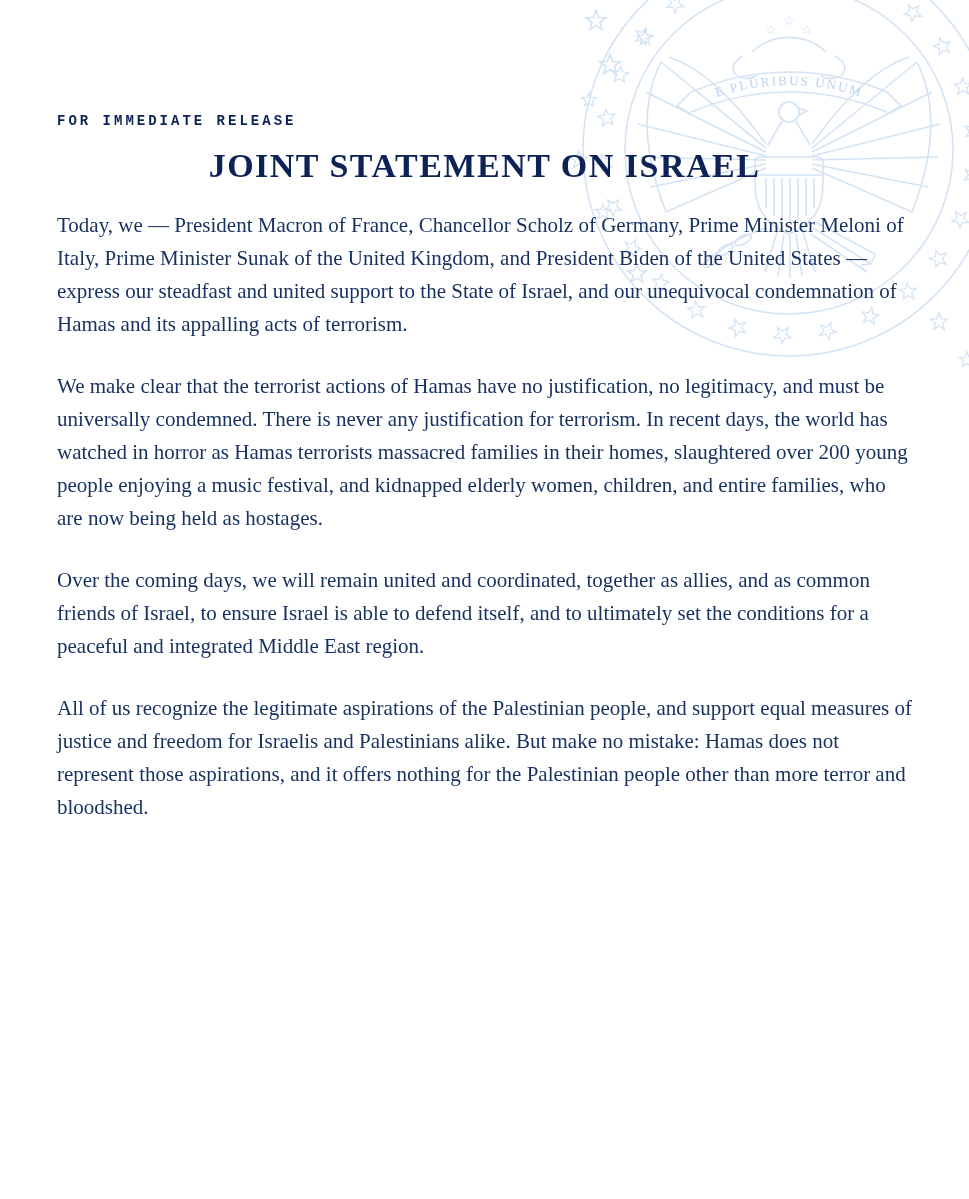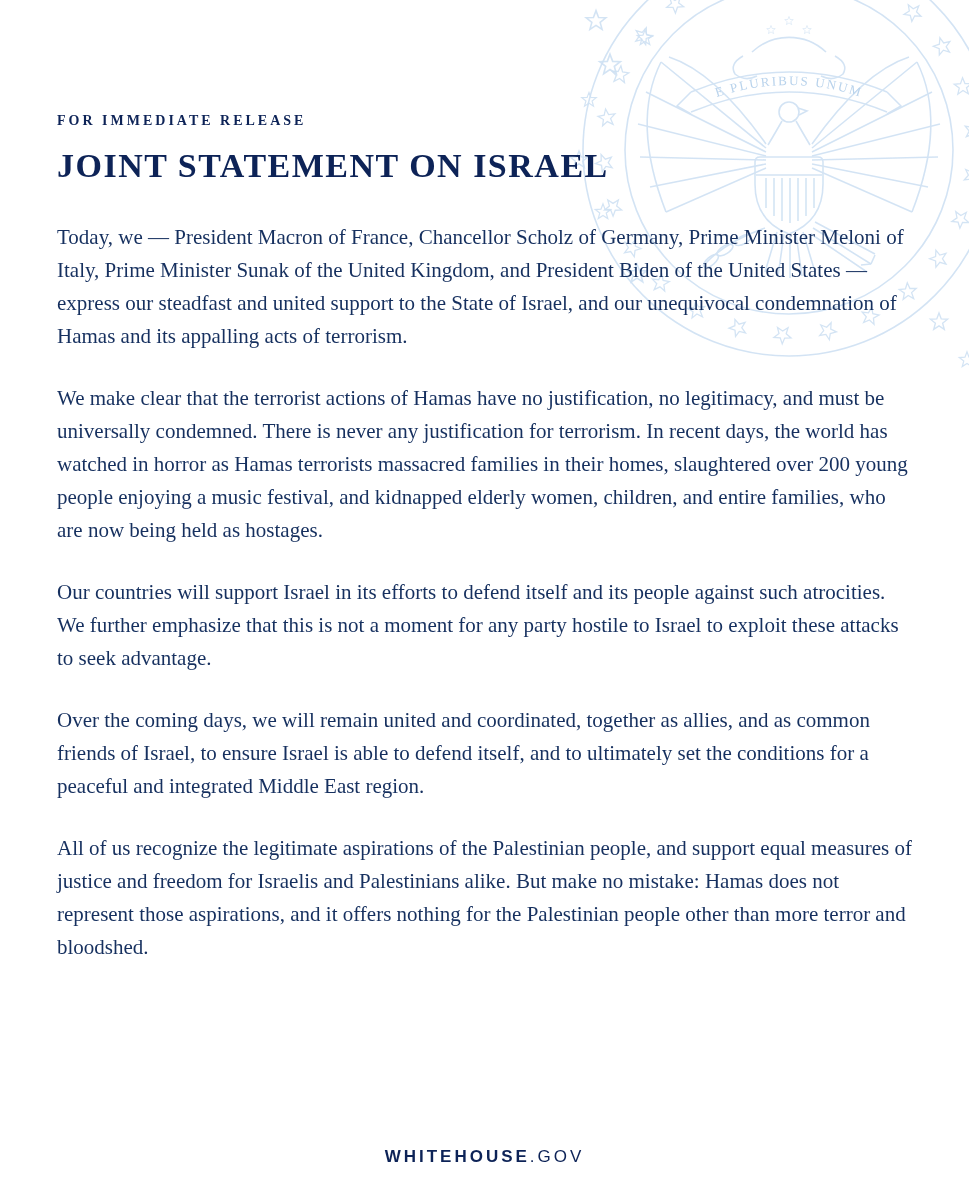--- a/index.html
+++ b/index.html
@@ -21,43 +21,44 @@
     right: -110px;
     pointer-events: none;
   }
   .content {
     position: absolute;
     left: 57px;
     right: 57px;
     top: 113px;
   }
   .kicker {
-    font-family: Liberation Serif, serif;
+    font-family: Liberation Mono, monospace;
     font-weight: bold;
     font-size: 14px;
     letter-spacing: 3px;
     color: #0d2357;
   }
   .title {
     margin: 18px 0 10px 0;
     font-family: "Liberation Serif", serif;
     font-weight: bold;
     font-size: 34px;
     letter-spacing: 1.5px;
     color: #0d2357;
+    text-align: center;
   }
   .date {
     font-family: "Liberation Sans", sans-serif;
     font-weight: bold;
     font-size: 13px;
     letter-spacing: 3px;
     color: #9d2235;
   }
   .bodytext {
-    margin-top: 36px;
+    margin-top: 24px;
     font-size: 21px;
     line-height: 33px;
     color: #16305f;
     max-width: 858px;
   }
   .bodytext p {
     margin: 0 0 29px 0;
   }
   .footer {
     position: absolute;
@@ -183,23 +184,19 @@
     </text>
   </svg>
 
   <div class="content">
     <div class="kicker">FOR IMMEDIATE RELEASE</div>
     <h1 class="title">JOINT STATEMENT ON ISRAEL</h1>
 
     <div class="bodytext">
       <p>Today, we — President Macron of France, Chancellor Scholz of Germany, Prime Minister Meloni of Italy, Prime Minister Sunak of the United Kingdom, and President Biden of the United States — express our steadfast and united support to the State of Israel, and our unequivocal condemnation of Hamas and its appalling acts of terrorism.</p>
       <p>We make clear that the terrorist actions of Hamas have no justification, no legitimacy, and must be universally condemned. There is never any justification for terrorism. In recent days, the world has watched in horror as Hamas terrorists massacred families in their homes, slaughtered over 200 young people enjoying a music festival, and kidnapped elderly women, children, and entire families, who are now being held as hostages.</p>
-      <p>Our countries will support Israel in its efforts to defend itself and its people against such atrocities. We further emphasize that this is not a moment for any party hostile to Israel to exploit these attacks to seek advantage.</p>
       <p>Over the coming days, we will remain united and coordinated, together as allies, and as common friends of Israel, to ensure Israel is able to defend itself, and to ultimately set the conditions for a peaceful and integrated Middle East region.</p>
       <p>All of us recognize the legitimate aspirations of the Palestinian people, and support equal measures of justice and freedom for Israelis and Palestinians alike. But make no mistake: Hamas does not represent those aspirations, and it offers nothing for the Palestinian people other than more terror and bloodshed.</p>
     </div>
   </div>
 
-  <div class="footer">
-    <span><span class="fw-b">WHITEHOUSE</span><span class="fw-r">.GOV</span></span>
-  </div>
 
 </div>
 
 </body></html>

